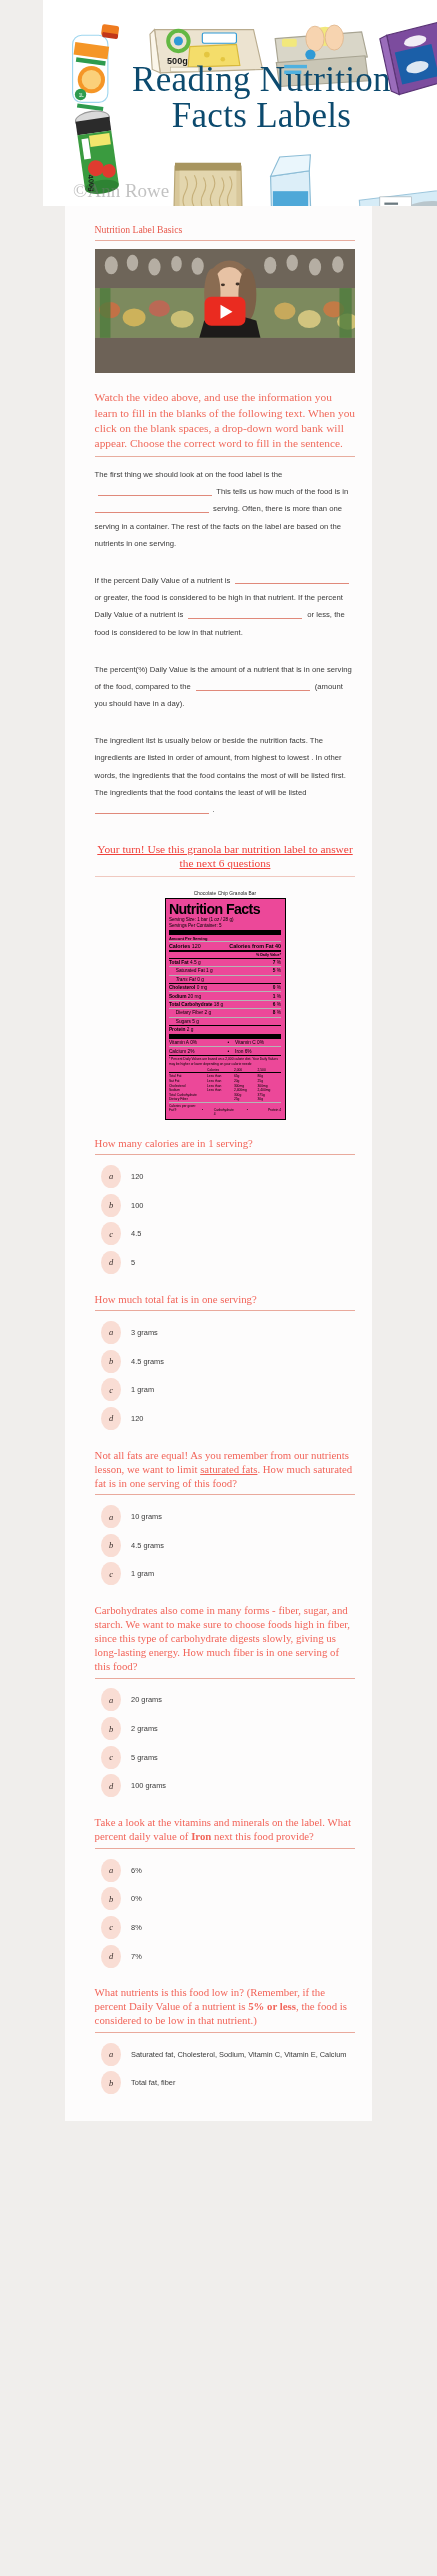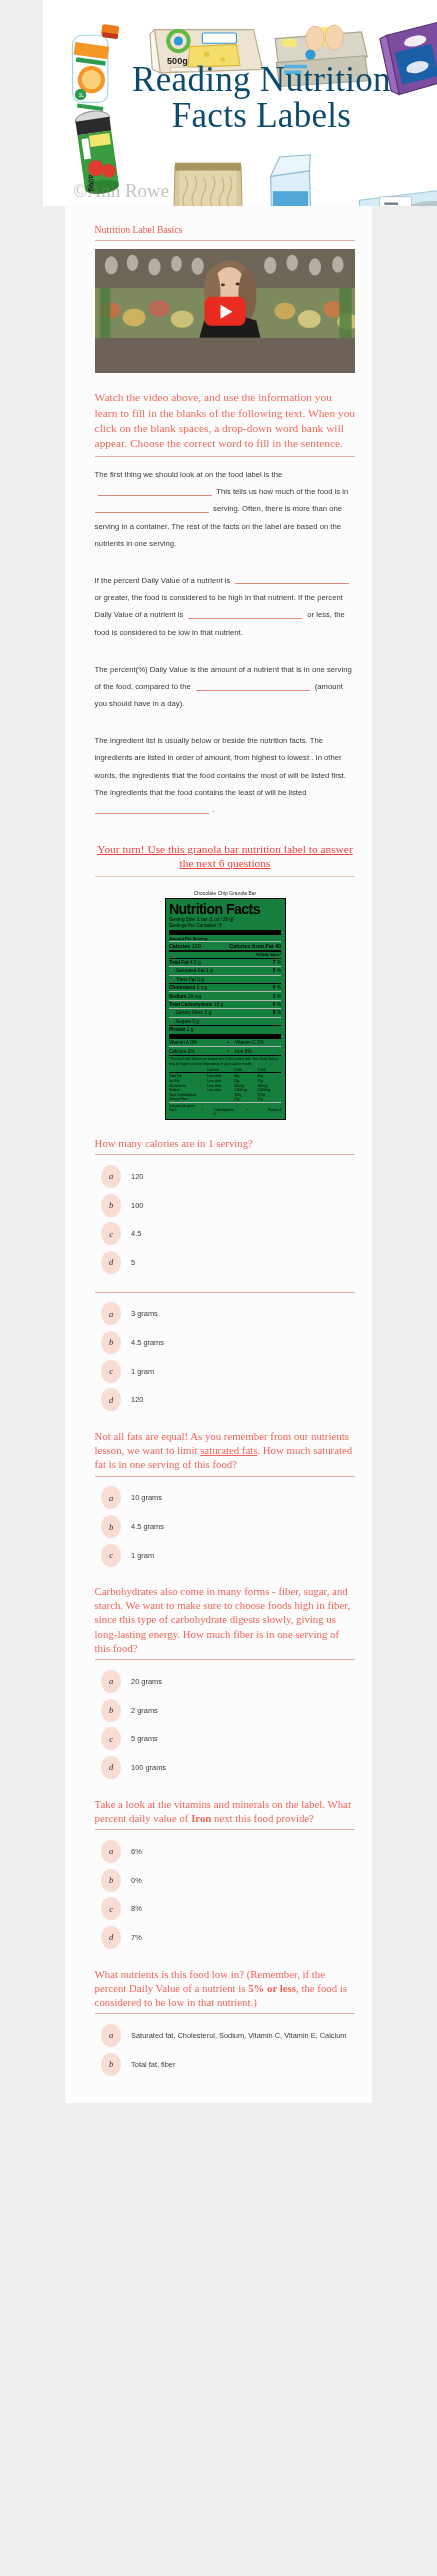--- a/index.html
+++ b/index.html
@@ -129,21 +129,21 @@
   .nf-cap {
     font-size:4.8px;
     color:#1a1a1a;
     margin-bottom:2.3px;
     letter-spacing:0.1px;
   }
   .nf {
     display:inline-block;
     width:121px;
     text-align:left;
-    background:#15803d;
+    background:#ec4899;
     border:1.1px solid #000;
     padding:2.3px 3.4px 2.8px 3.4px;
     font-family:"Liberation Sans", sans-serif;
     color:#000;
   }
   .nf-head {
     font-size:14.2px;
     font-weight:bold;
     letter-spacing:-0.6px;
     line-height:1.02;
@@ -578,20 +578,21 @@
           <div class="bubble">c</div>
           <div class="opt-lbl">4.5</div>
         </div>
       <div class="opt">
           <div class="bubble">d</div>
           <div class="opt-lbl">5</div>
         </div>
     </div>
 
     <div class="qblock">
+      <div class="qtext">How much total fat is in one serving?</div>
       <hr class="qrule">
       <div class="opt">
           <div class="bubble">a</div>
           <div class="opt-lbl">3 grams</div>
         </div>
       <div class="opt">
           <div class="bubble">b</div>
           <div class="opt-lbl">4.5 grams</div>
         </div>
       <div class="opt">

